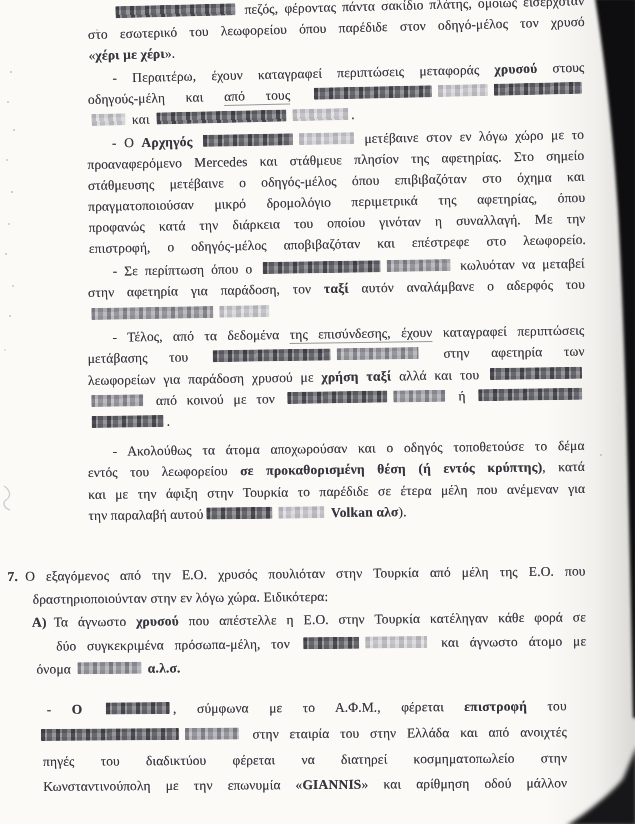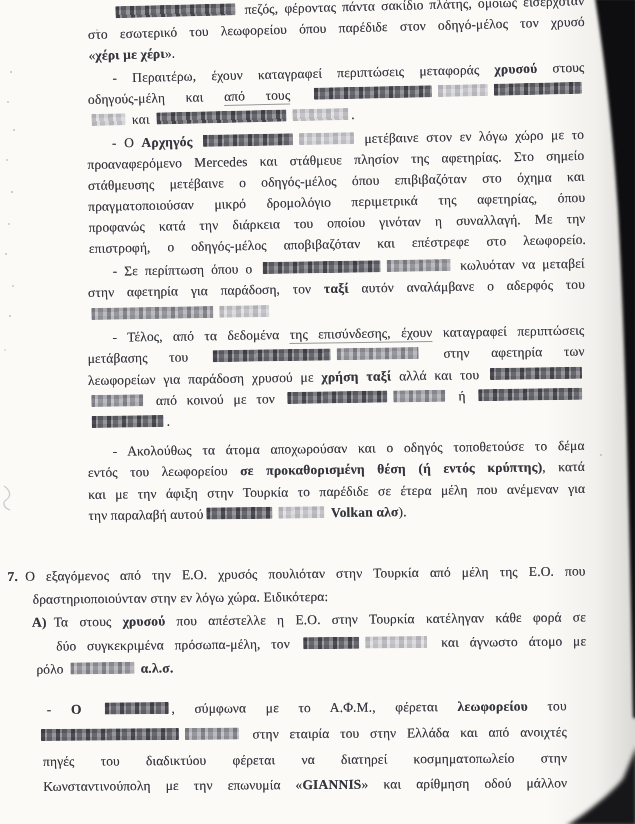--- a/index.html
+++ b/index.html
@@ -79,26 +79,26 @@
       </div>
       <div class="block" style="margin-left: 88px; width: 497px; margin-top: 8px; transform: rotate(-0.7deg);">
         <div class="line just" style="height: 21.3px; line-height: 21.3px; margin-left: 25px;"><span class="t">- Ακολούθως τα άτομα αποχωρούσαν και ο οδηγός τοποθετούσε το δέμα</span></div>
         <div class="line just" style="height: 21.3px; line-height: 21.3px;"><span class="t">εντός του λεωφορείου </span><span class="b">σε προκαθορισμένη θέση (ή εντός κρύπτης)</span><span class="t">, κατά</span></div>
         <div class="line just" style="height: 21.3px; line-height: 21.3px;"><span class="t">και με την άφιξη στην Τουρκία το παρέδιδε σε έτερα μέλη που ανέμεναν για</span></div>
         <div class="line" style="height: 21.3px; line-height: 21.3px;"><span class="t">την παραλαβή αυτού</span><span class="x dark" style="width: 66px;"></span><span class="x light" style="width: 46px;"></span><span class="t"> </span><span class="b">Volkan αλσ</span><span class="t">).</span></div>
       </div>
       <div class="block" style="margin-left: 8px; width: 578px; margin-top: 38px; transform: rotate(-0.55deg);">
         <div class="line just" style="height: 23.2px; line-height: 23.2px;"><span class="n">7.</span><span class="t">Ο εξαγόμενος από την Ε.Ο. χρυσός πουλιόταν στην Τουρκία από μέλη της Ε.Ο. που</span></div>
         <div class="line" style="height: 23.2px; line-height: 23.2px; margin-left: 25px;"><span class="t">δραστηριοποιούνταν στην εν λόγω χώρα. Ειδικότερα:</span></div>
-        <div class="line just" style="height: 23.2px; line-height: 23.2px; margin-left: 24px;"><span class="n">Α)</span><span class="t">Τα στους </span><span class="b">χρυσού</span><span class="t"> που απέστελλε η Ε.Ο. στην Τουρκία κατέληγαν κάθε φορά σε</span></div>
+        <div class="line just" style="height: 23.2px; line-height: 23.2px; margin-left: 24px;"><span class="n">Α)</span><span class="t">Τα άγνωστο </span><span class="b">χρυσού</span><span class="t"> που απέστελλε η Ε.Ο. στην Τουρκία κατέληγαν κάθε φορά σε</span></div>
         <div class="line just" style="height: 23.2px; line-height: 23.2px; margin-left: 48px;"><span class="t">δύο συγκεκριμένα πρόσωπα-μέλη, τον </span><span class="x dark" style="width: 56px;"></span><span class="x light" style="width: 62px;"></span><span class="t"> και άγνωστο άτομο με</span></div>
-        <div class="line" style="height: 23.2px; line-height: 23.2px; margin-left: 28px;"><span class="t">ρόλο </span><span class="x mid" style="width: 64px;"></span><span class="t"> </span><span class="b">α.λ.σ.</span></div>
+        <div class="line" style="height: 23.2px; line-height: 23.2px; margin-left: 28px;"><span class="t">όνομα </span><span class="x mid" style="width: 64px;"></span><span class="t"> </span><span class="b">α.λ.σ.</span></div>
       </div>
       <div class="block" style="margin-left: 38px; width: 529px; margin-top: 16px; transform: rotate(-0.4deg);">
-        <div class="line just" style="height: 25.8px; line-height: 25.8px; margin-left: 9px;"><span class="t">- </span><span class="b">Ο </span><span class="x dark" style="width: 64px;"></span><span class="t">, σύμφωνα με το Α.Φ.Μ., φέρεται </span><span class="b">λεωφορείου</span><span class="t"> του</span></div>
+        <div class="line just" style="height: 25.8px; line-height: 25.8px; margin-left: 9px;"><span class="t">- </span><span class="b">Ο </span><span class="x dark" style="width: 64px;"></span><span class="t">, σύμφωνα με το Α.Φ.Μ., φέρεται </span><span class="b">επιστροφή</span><span class="t"> του</span></div>
         <div class="line just" style="height: 25.8px; line-height: 25.8px;"><span class="x dark" style="width: 138px;"></span><span class="x mid" style="width: 54px;"></span><span class="t"> στην εταιρία του στην Ελλάδα και από ανοιχτές</span></div>
         <div class="line just" style="height: 25.8px; line-height: 25.8px; margin-left: 5px;"><span class="t">πηγές του διαδικτύου φέρεται να διατηρεί κοσμηματοπωλείο στην</span></div>
         <div class="line just" style="height: 25.8px; line-height: 25.8px; margin-left: 5px;"><span class="t">Κωνσταντινούπολη με την επωνυμία «</span><span class="b">GIANNIS</span><span class="t">» και αρίθμηση οδού μάλλον</span></div>
       </div>
     </div>
 
   <svg id="artifacts" width="635" height="824" viewBox="0 0 635 824">
     <path d="M595,-2 C604,55 613,130 618,210 C623,300 627,420 629,520 C631,600 632,660 633,718 L637,718 L637,-2 Z" fill="#0e0e10" style="filter:blur(1.4px)"></path>
     <path d="M637,746 L637,826 L566,826 C590,811 612,792 623,779 Z" fill="#17171a" style="filter:blur(2px)"></path>
     <g fill="#8b8b90" opacity="0.5">

